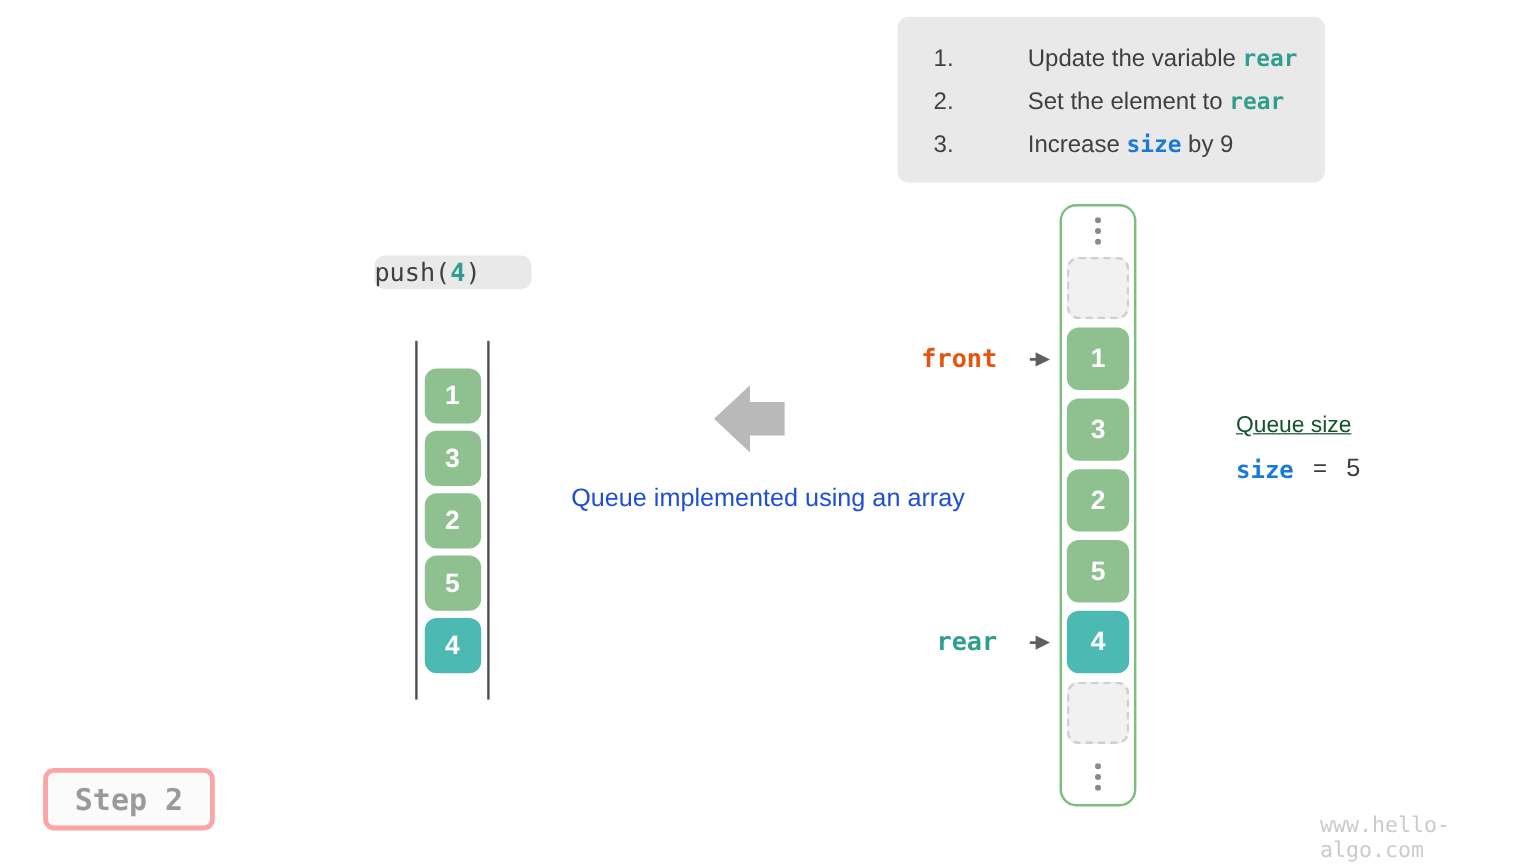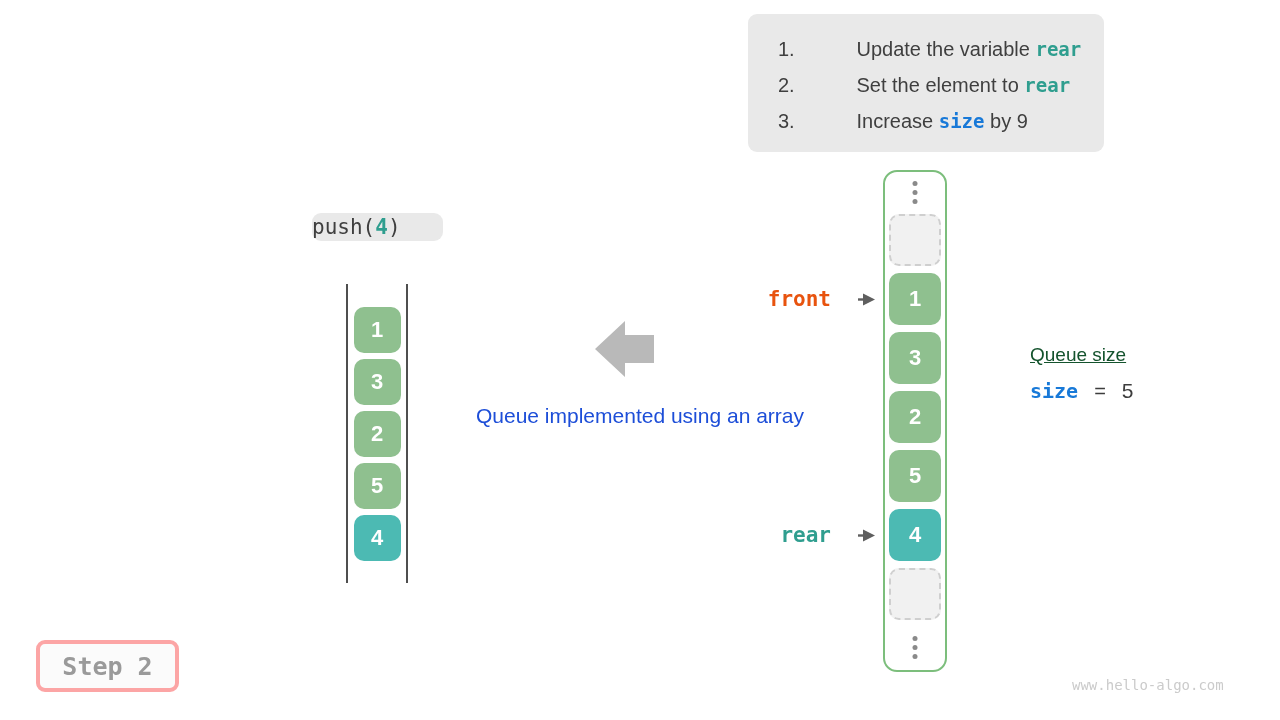--- a/index.html
+++ b/index.html
@@ -106,22 +106,22 @@
   .step-badge {
     position: absolute; left: 36px; top: 640px; width: 143px; height: 52px;
     background: #fbfbfb; border: 4px solid #fca5a5; border-radius: 9px;
     box-sizing: border-box; display: flex; align-items: center; justify-content: center;
     font-family: "DejaVu Sans Mono", monospace; font-weight: bold;
     font-size: 25px; color: #9a9a9a; white-space: pre;
   }
 
   
   .watermark {
-    position: absolute; left: 1072px; top: 677px;
-    font-family: "DejaVu Sans Mono", monospace; font-size: 14px; color: #cbcbcb;
+    position: absolute; left: 1100px; top: 677px;
+    font-family: "DejaVu Sans Mono", monospace; font-size: 18px; color: #cbcbcb;
   }
 </style>
 </head>
 <body>
 
 <div class="canvas">
 
   <div class="steps-panel">
     <div class="step-row">
       <span class="step-num">1.</span>

